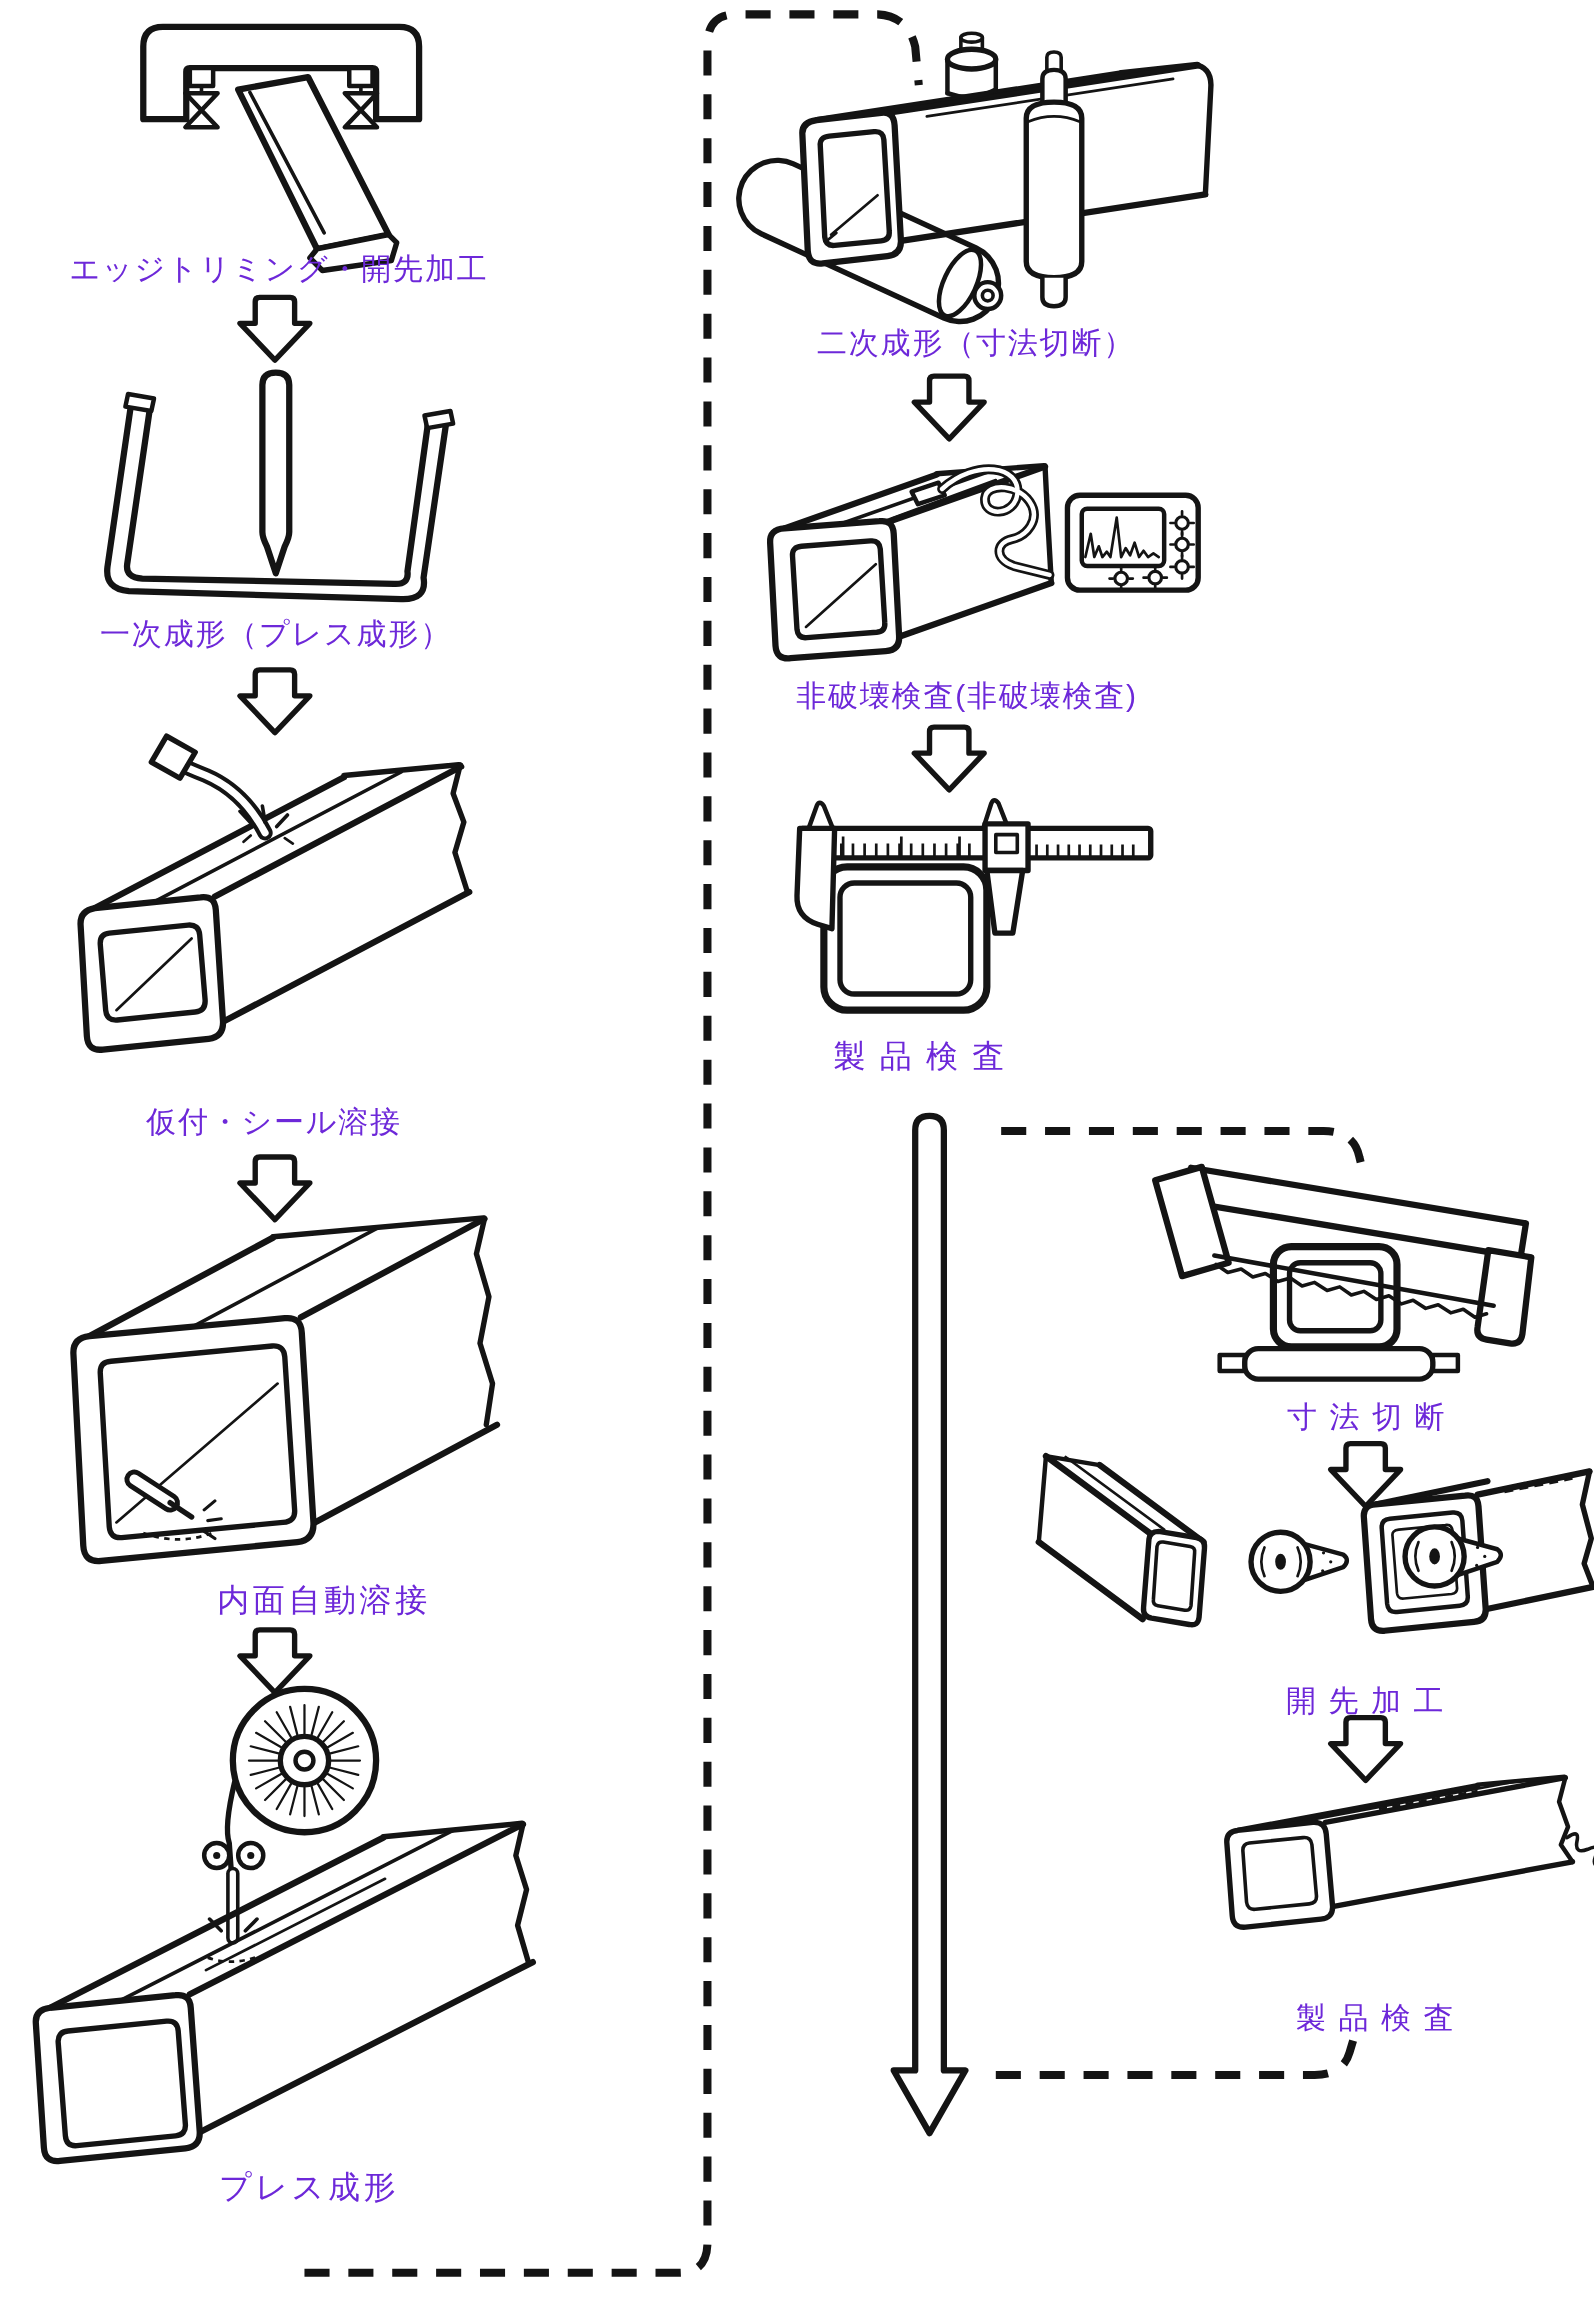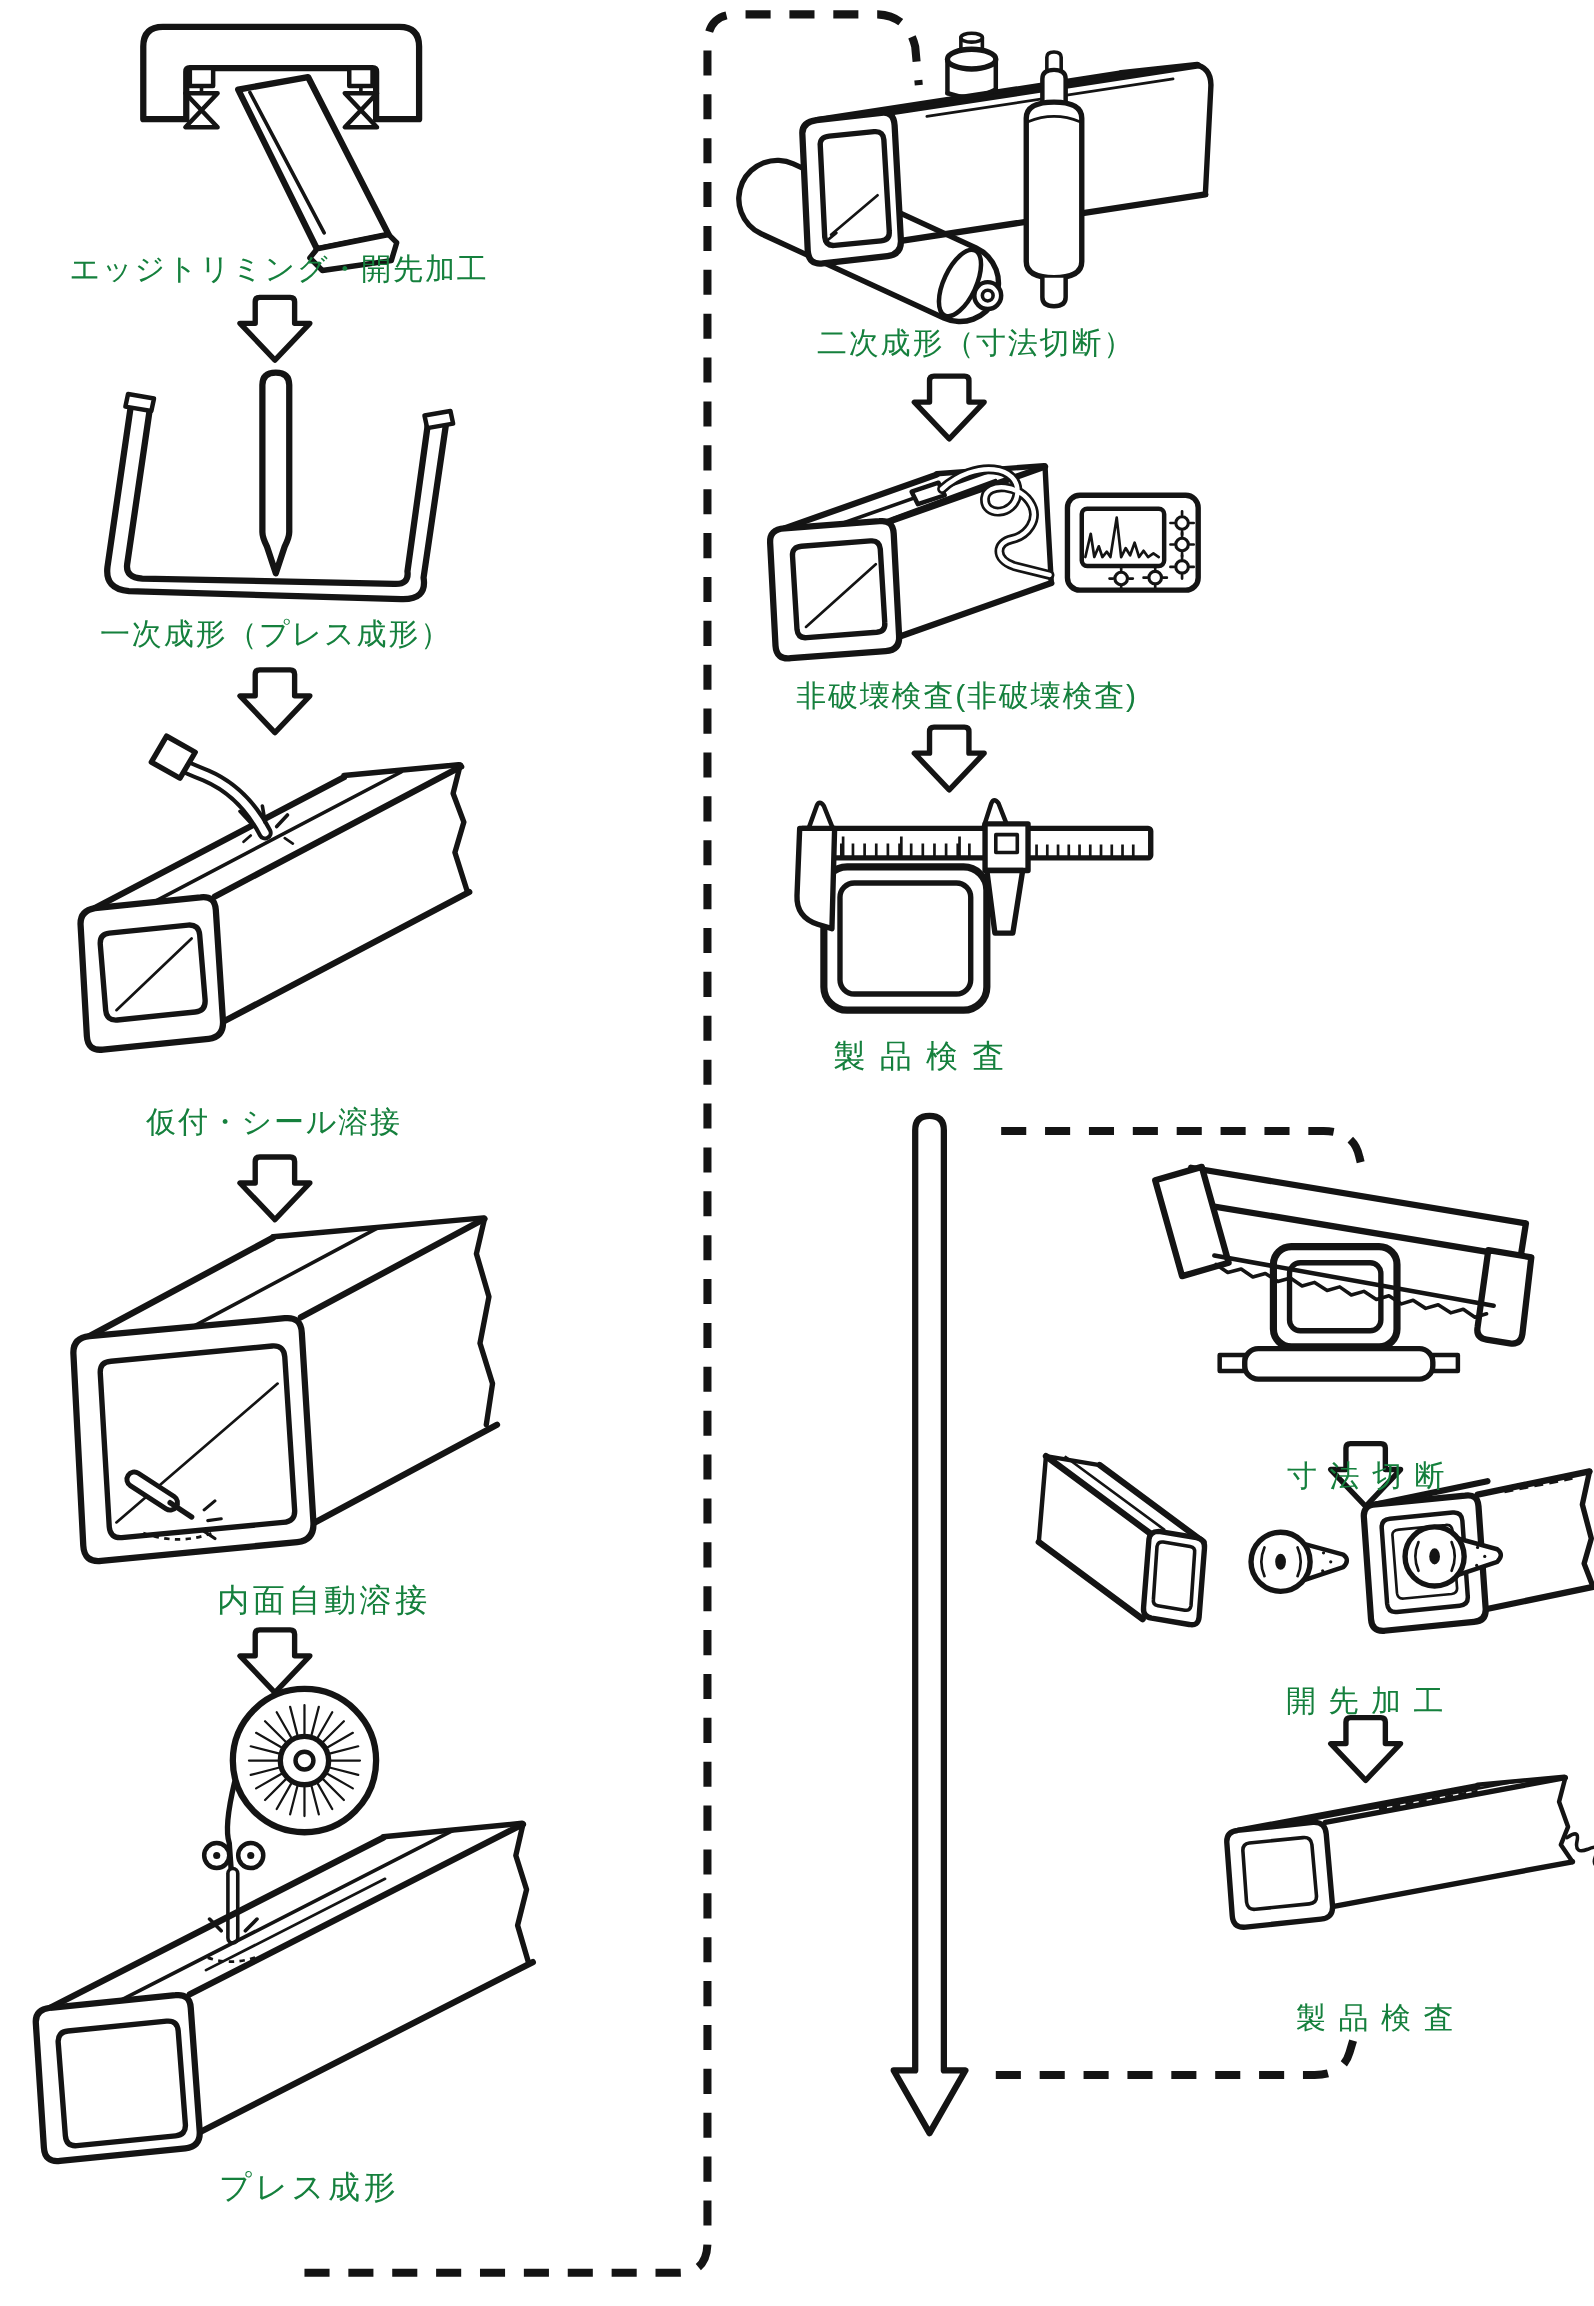--- a/index.html
+++ b/index.html
@@ -5,21 +5,21 @@
   html,body{margin:0;padding:0;background:#e8e8e8;}
   .canvas{
     position:relative;width:1594px;height:2306px;background:#ffffff;
     font-family:"Liberation Sans","DejaVu Sans",sans-serif;overflow:hidden;
   }
   svg.scene{position:absolute;left:0;top:0;width:1594px;height:2306px;}
   svg.scene *{stroke-linecap:round;stroke-linejoin:round;}
   svg.scene .dash{stroke-linecap:butt;}
   .lbl{
     position:absolute;transform:translateX(-50%);
-    color:#15803d;white-space:nowrap;font-weight:500;
+    color:#6d28d9;white-space:nowrap;font-weight:500;
   }
   .fs34{font-size:30px;letter-spacing:1.8px;}
   .fs36{font-size:32px;letter-spacing:3.6px;}
   .sp14{font-size:30px;letter-spacing:12.5px;}
   .sp16{font-size:32px;letter-spacing:14.3px;}
   .ship{font-size:43px;letter-spacing:104px;font-weight:500;}
 </style>
 </head>
 <body>
 
@@ -294,18 +294,18 @@
   <div class="lbl fs34" style="left:279px;top:249px;">エッジトリミング・開先加工</div>
   <div class="lbl fs34" style="left:276px;top:614px;">一次成形（プレス成形）</div>
   <div class="lbl fs34" style="left:274px;top:1102px;">仮付・シール溶接</div>
   <div class="lbl fs36" style="left:279px;top:1579px;margin-left:45px;">内面自動溶接</div>
   <div class="lbl fs36" style="left:309px;top:2166px;">プレス成形</div>
 
   <div class="lbl fs34" style="left:976px;top:323px;">二次成形（寸法切断）</div>
   <div class="lbl fs34" style="left:967px;top:676px;">非破壊検査(非破壊検査)</div>
   <div class="lbl sp16" style="left:926px;top:1035px;">製品検査</div>
 
-  <div class="lbl sp14" style="left:1372px;top:1456px;">寸法切断</div>
+  <div class="lbl sp14" style="left:1372px;top:1397px;">寸法切断</div>
   <div class="lbl sp14" style="left:1371px;top:1681px;">開先加工</div>
   <div class="lbl sp14" style="left:1381px;top:1998px;">製品検査</div>
 
 </div>
 
 
 </body></html>

